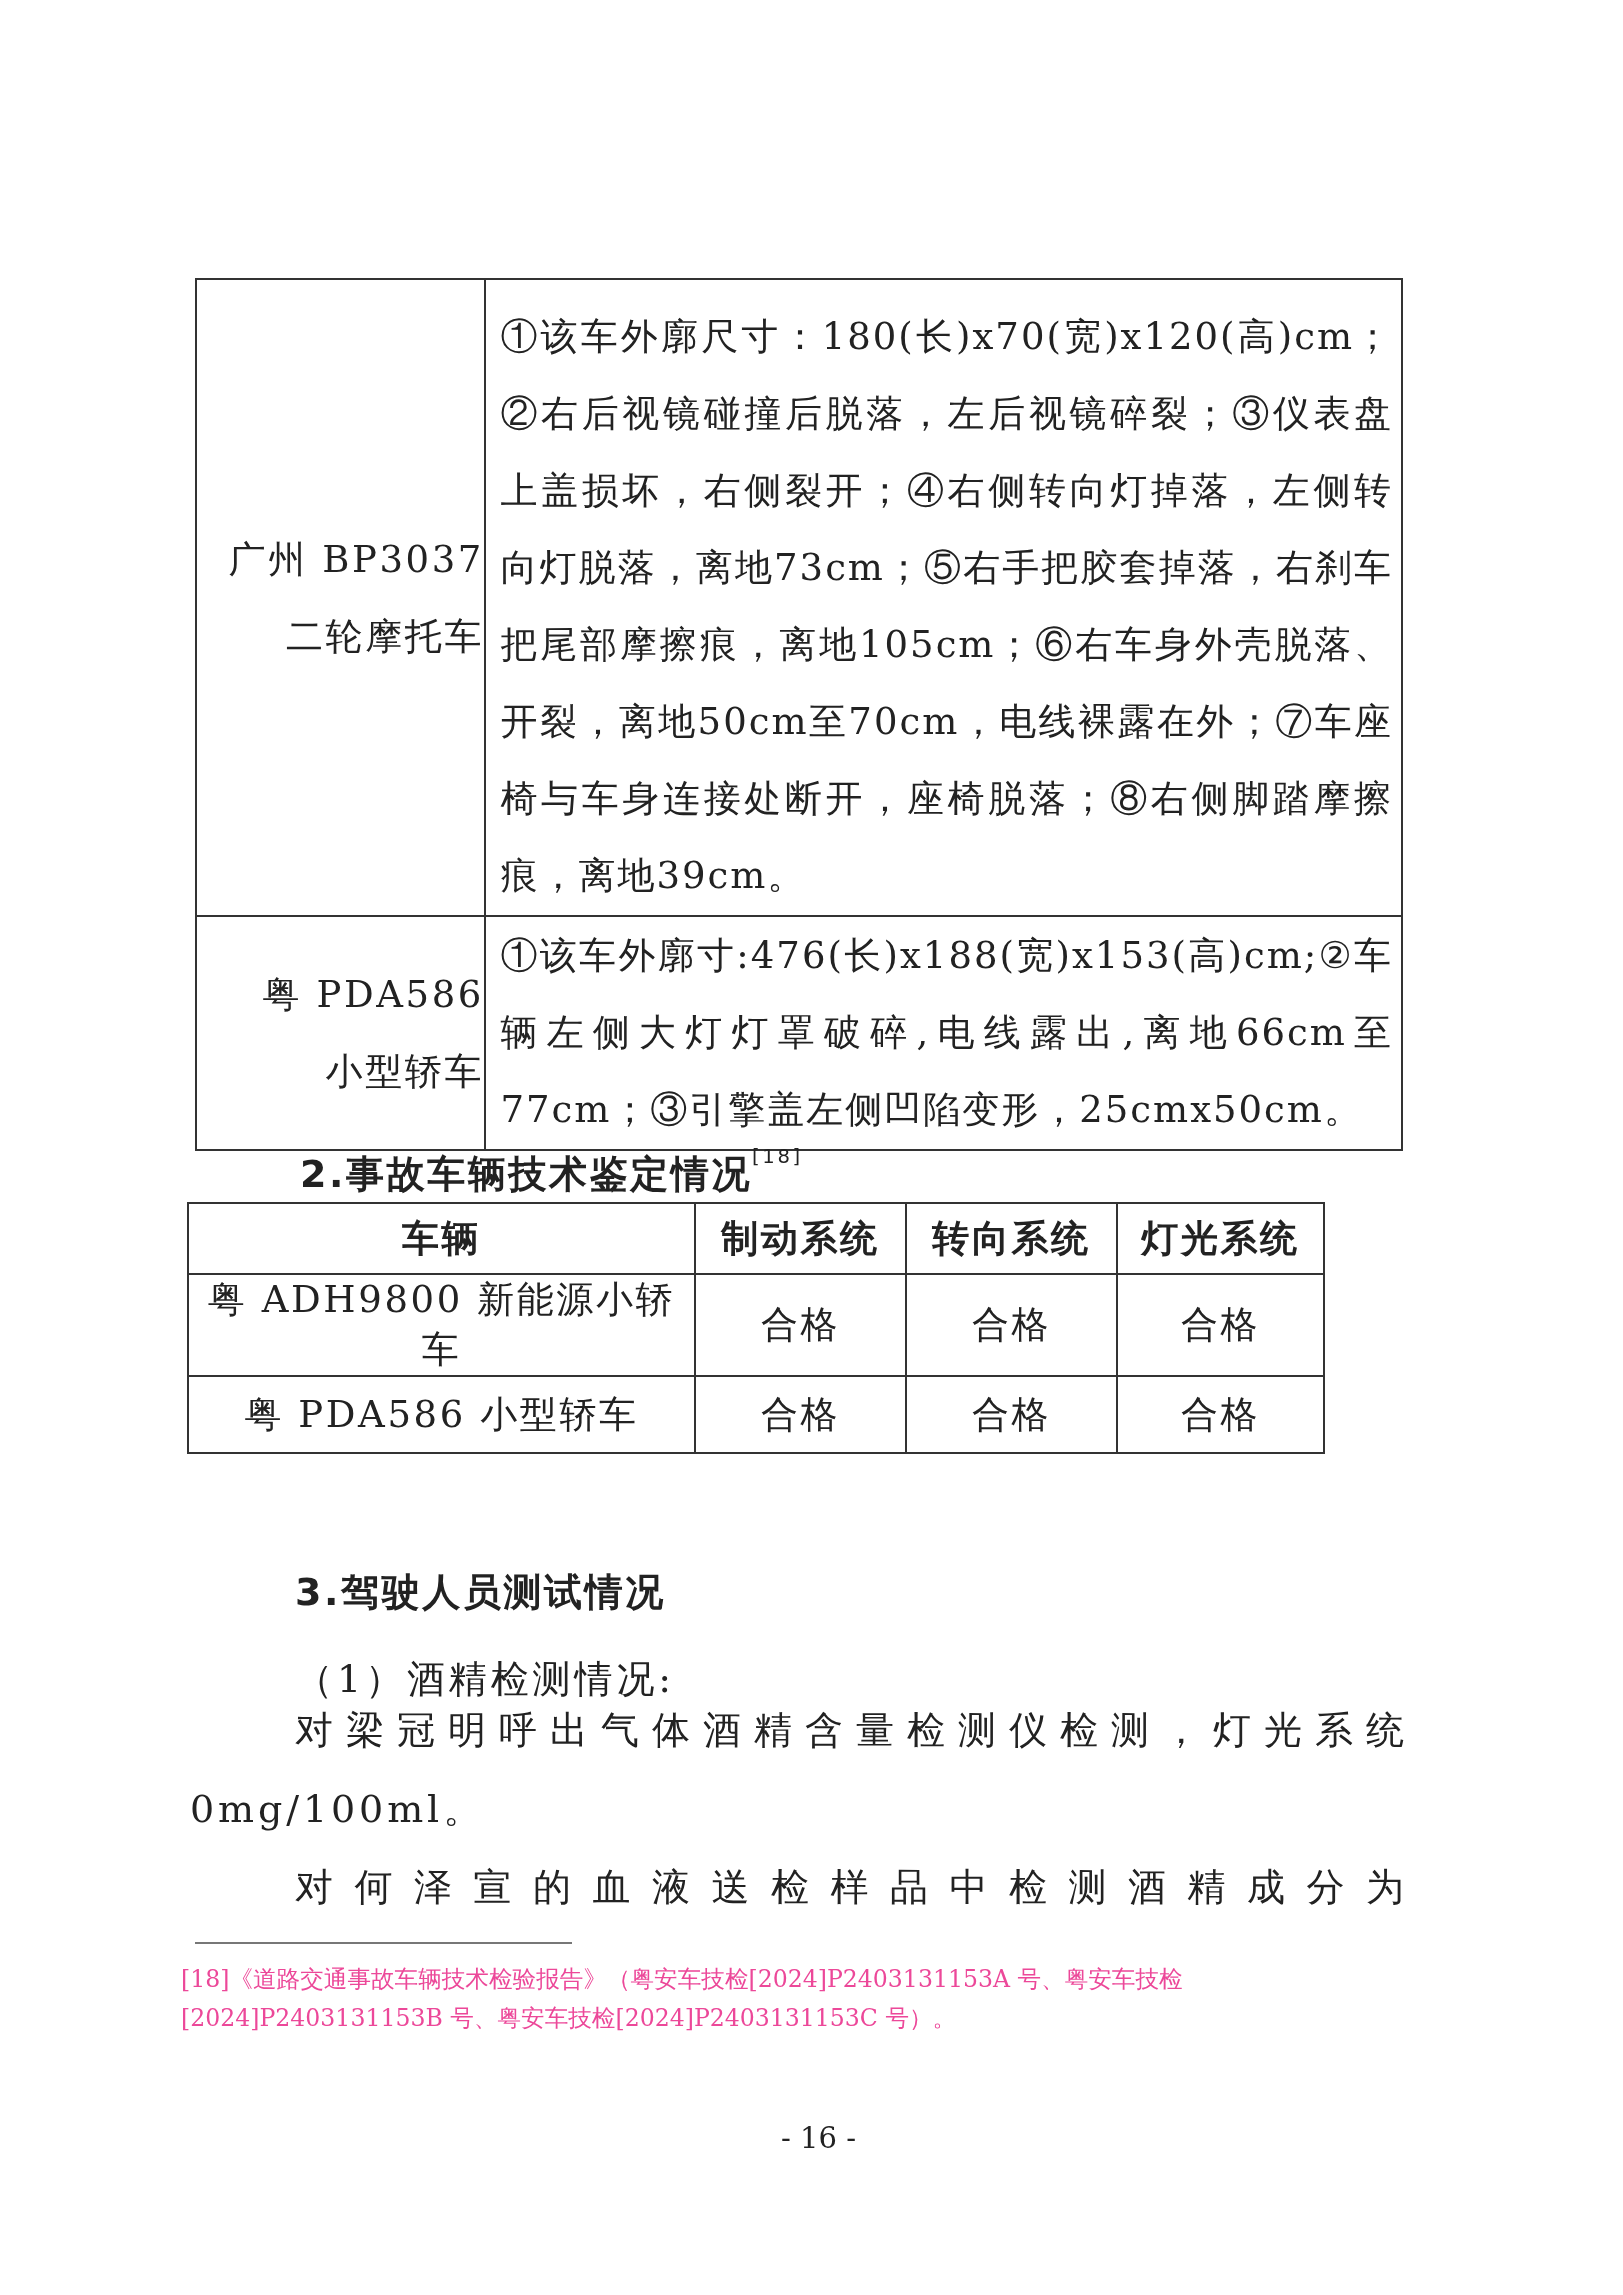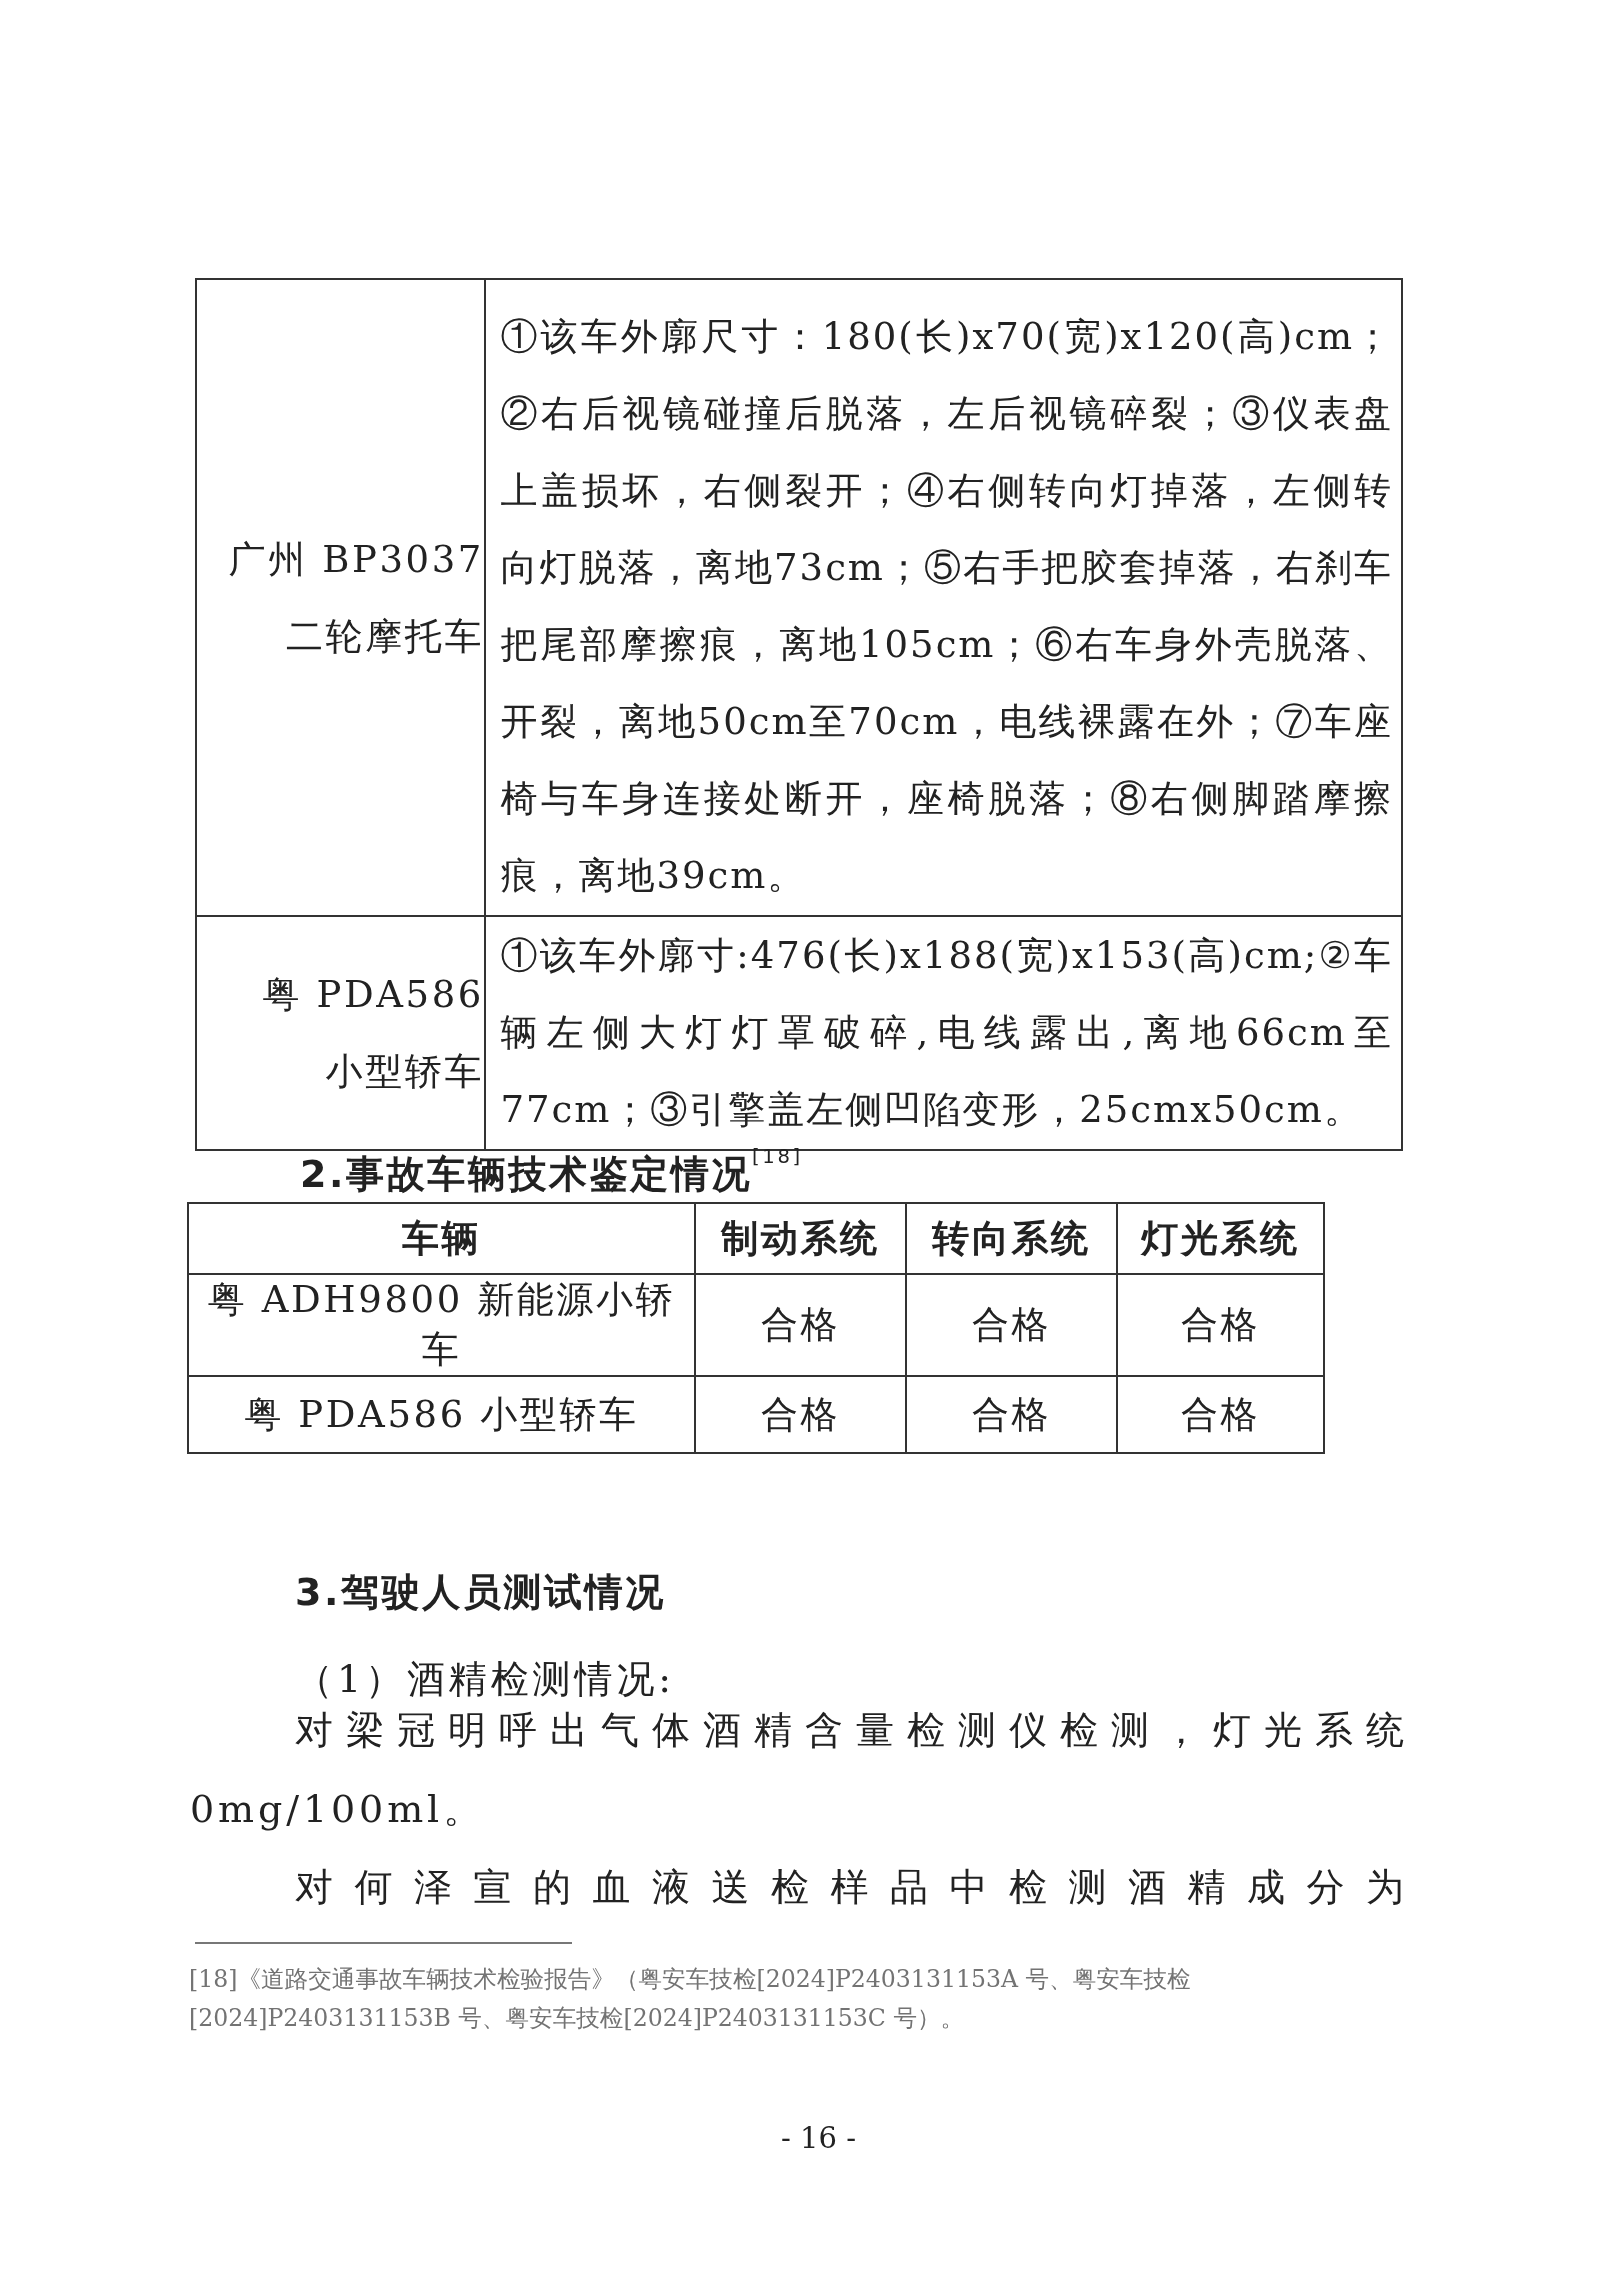--- a/index.html
+++ b/index.html
@@ -27,21 +27,21 @@
   #t2 { left:187px; top:1202px; width:1138px; }
   #t2 th { font-family:"DejaVu Sans", "Liberation Sans", sans-serif; font-weight:bold; font-size:37px; height:69px; letter-spacing:2.6px; }
   #t2 td { font-size:37px; height:75px; text-align:center; letter-spacing:2.6px; }
   #t2 .c0 { width:505px; }
   #t2 .c1, #t2 .c2 { width:209px; }
 
   .para { font-size:38px; letter-spacing:3.9px; }
   .para-justify { text-align-last:justify; text-align:justify; }
 
   .fn-line { left:195px; top:1942px; width:377px; height:2px; background:#777; }
-  .footnote { left:189px; width:1217px; font-size:23.6px; line-height:39px; color:#737373; letter-spacing:0px; }
+  .footnote { left:181px; width:1217px; font-size:23.6px; line-height:39px; color:#ec4899; letter-spacing:0px; }
   .pagenum { left:753px; top:2121px; width:131px; text-align:center; font-size:29px; }
 </style>
 </head>
 <body>
 
 <table id="t1" class="abs">
   <tbody>
       <tr class="r1">
     <td class="veh">
       <div>广州 BP3037</div>

